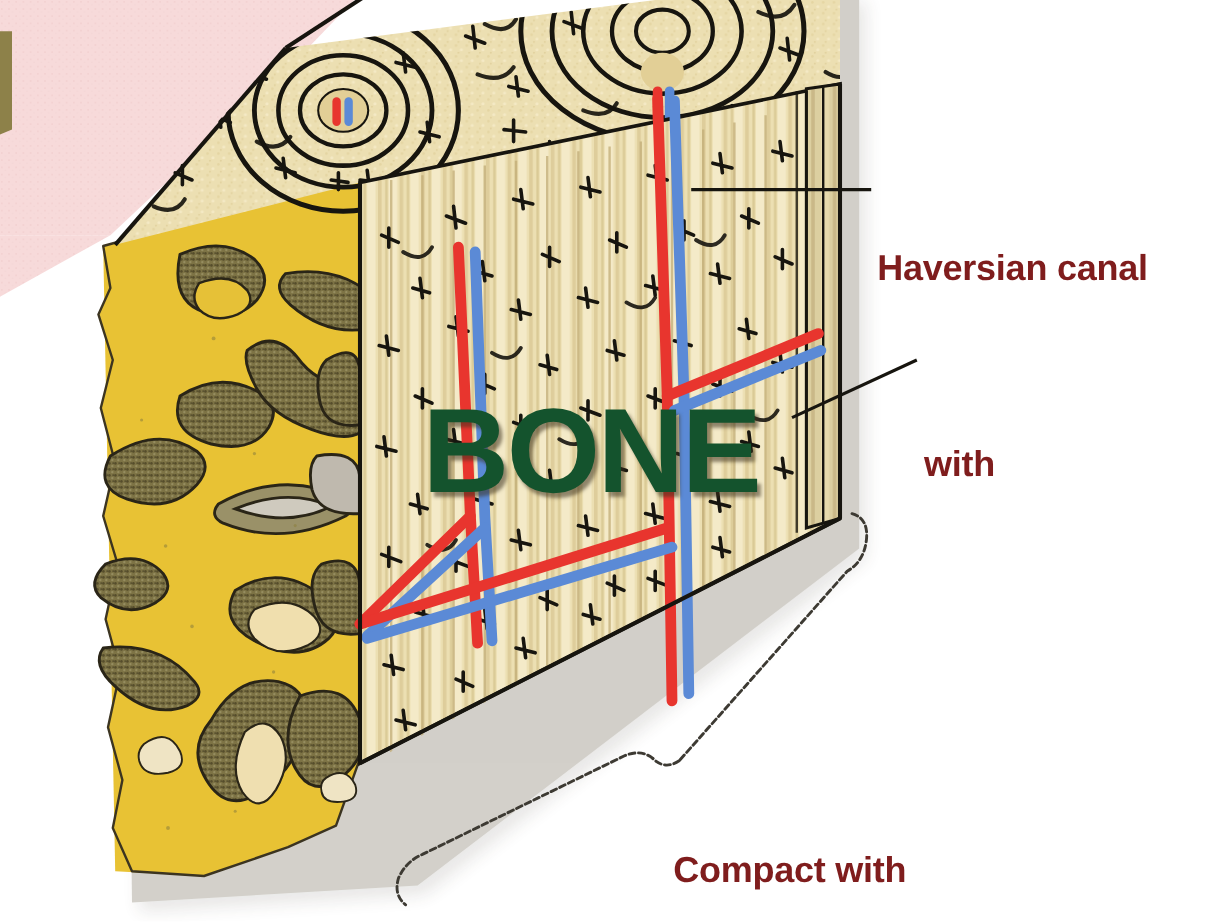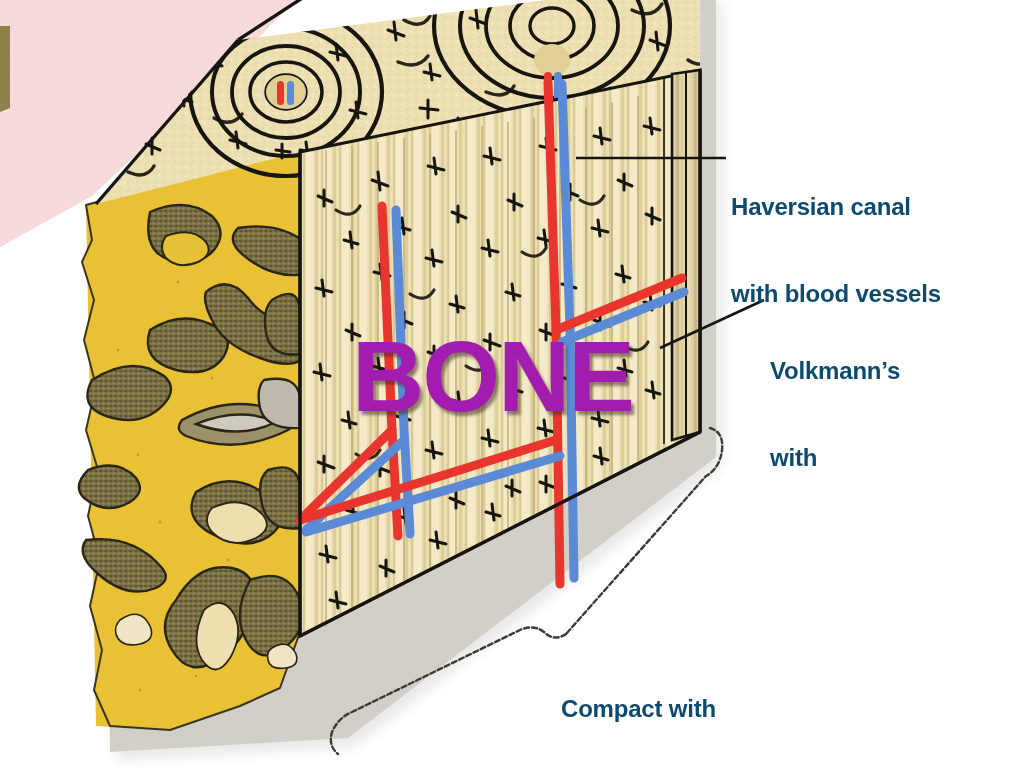--- a/index.html
+++ b/index.html
@@ -7,42 +7,42 @@
   body{
     width:1024px;height:768px;overflow:hidden;background:#ffffff;
     font-family:"Liberation Sans", sans-serif;
     position:relative;
   }
   #stage{position:absolute;inset:0;width:1024px;height:768px;}
   svg.layer{position:absolute;left:0;top:0;width:1024px;height:768px;}
 
   .label{
     position:absolute;
-    color:#0c4a6e;
+    color:#7f1d1d;
     font-family:"Liberation Sans", sans-serif;
-    font-size:24px;
+    font-size:30px;
     font-weight:700;
     line-height:1.22;
     letter-spacing:-0.2px;
     white-space:pre;
     -webkit-font-smoothing:antialiased;
   }
   #label-haversian{left:731px;top:133px;}
   #label-volkmann{left:770px;top:297px;}
   #label-compact{left:561px;top:635px;}
 
   #overlay-bone{
     position:absolute;
     left:352px;top:326px;
     font-family:"Liberation Sans", sans-serif;
     font-weight:700;
     font-size:100px;
     line-height:1;
     letter-spacing:-2px;
-    color:#a21caf;
+    color:#14532d;
     text-shadow:3px 4px 3px rgba(60,50,30,0.55);
     white-space:pre;
     user-select:none;
   }
 </style>
 </head>
 <body>
 
 <div id="stage">
 
@@ -354,25 +354,23 @@
     <g fill="none" stroke="#3d3a33" stroke-width="2.4" stroke-linecap="round" stroke-dasharray="5 3">
       <path d="M710,428 q14,4 12,22 q-2,18 -16,26 L566,634"></path>
       <path d="M566,634 q-12,8 -22,-2"></path>
       <path d="M544,632 q-10,-8 -24,-2 L352,712 q-14,6 -20,20 q-4,14 6,22"></path>
     </g>
 
   </svg>
 
   <div class="label" id="label-haversian">
     <div>Haversian canal</div>
-    <div>with blood vessels</div>
   </div>
 
   <div class="label" id="label-volkmann">
-    <div>Volkmann’s</div>
     <div>with</div>
   </div>
 
   <div class="label" id="label-compact">
     <div>Compact with</div>
   </div>
 
   <div id="overlay-bone">BONE</div>
 
 </div>

